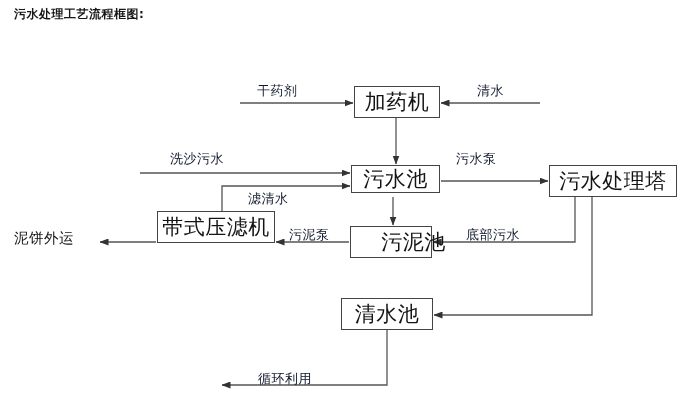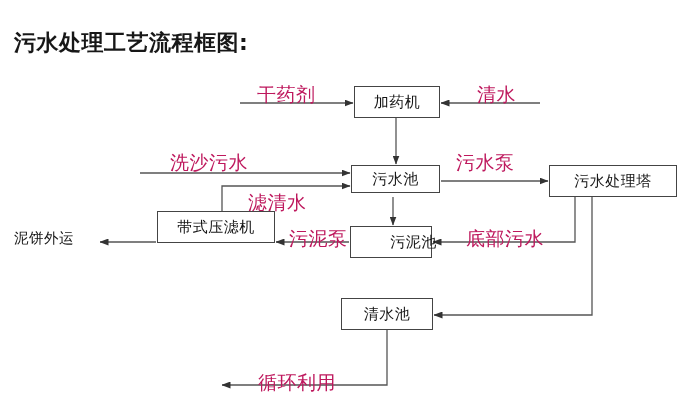--- a/index.html
+++ b/index.html
@@ -23,44 +23,44 @@
   }
   #flow-svg {
     position: absolute;
     left: 0; top: 0;
     width: 700px;
     height: 420px;
   }
   .title {
     position: absolute;
     left: 14px;
-    top: 28px;
-    font-size: 22px;
+    top: 6px;
+    font-size: 12px;
     font-weight: bold;
     letter-spacing: 0.5px;
     color: #171717;
     white-space: nowrap;
   }
   .node {
     position: absolute;
     box-sizing: border-box;
     border: 1px solid #444444;
     background: #ffffff;
     display: flex;
     align-items: center;
     justify-content: center;
-    font-size: 15px;
+    font-size: 21px;
     color: #141414;
     white-space: nowrap;
     letter-spacing: 0.5px;
   }
   .edge-label {
     position: absolute;
-    font-size: 19px;
-    color: #be185d;
+    font-size: 13px;
+    color: #0f172a;
     white-space: nowrap;
     letter-spacing: 0.5px;
   }
   .term-label {
     position: absolute;
     font-size: 14.5px;
     color: #141414;
     white-space: nowrap;
     letter-spacing: 0.5px;
   }

